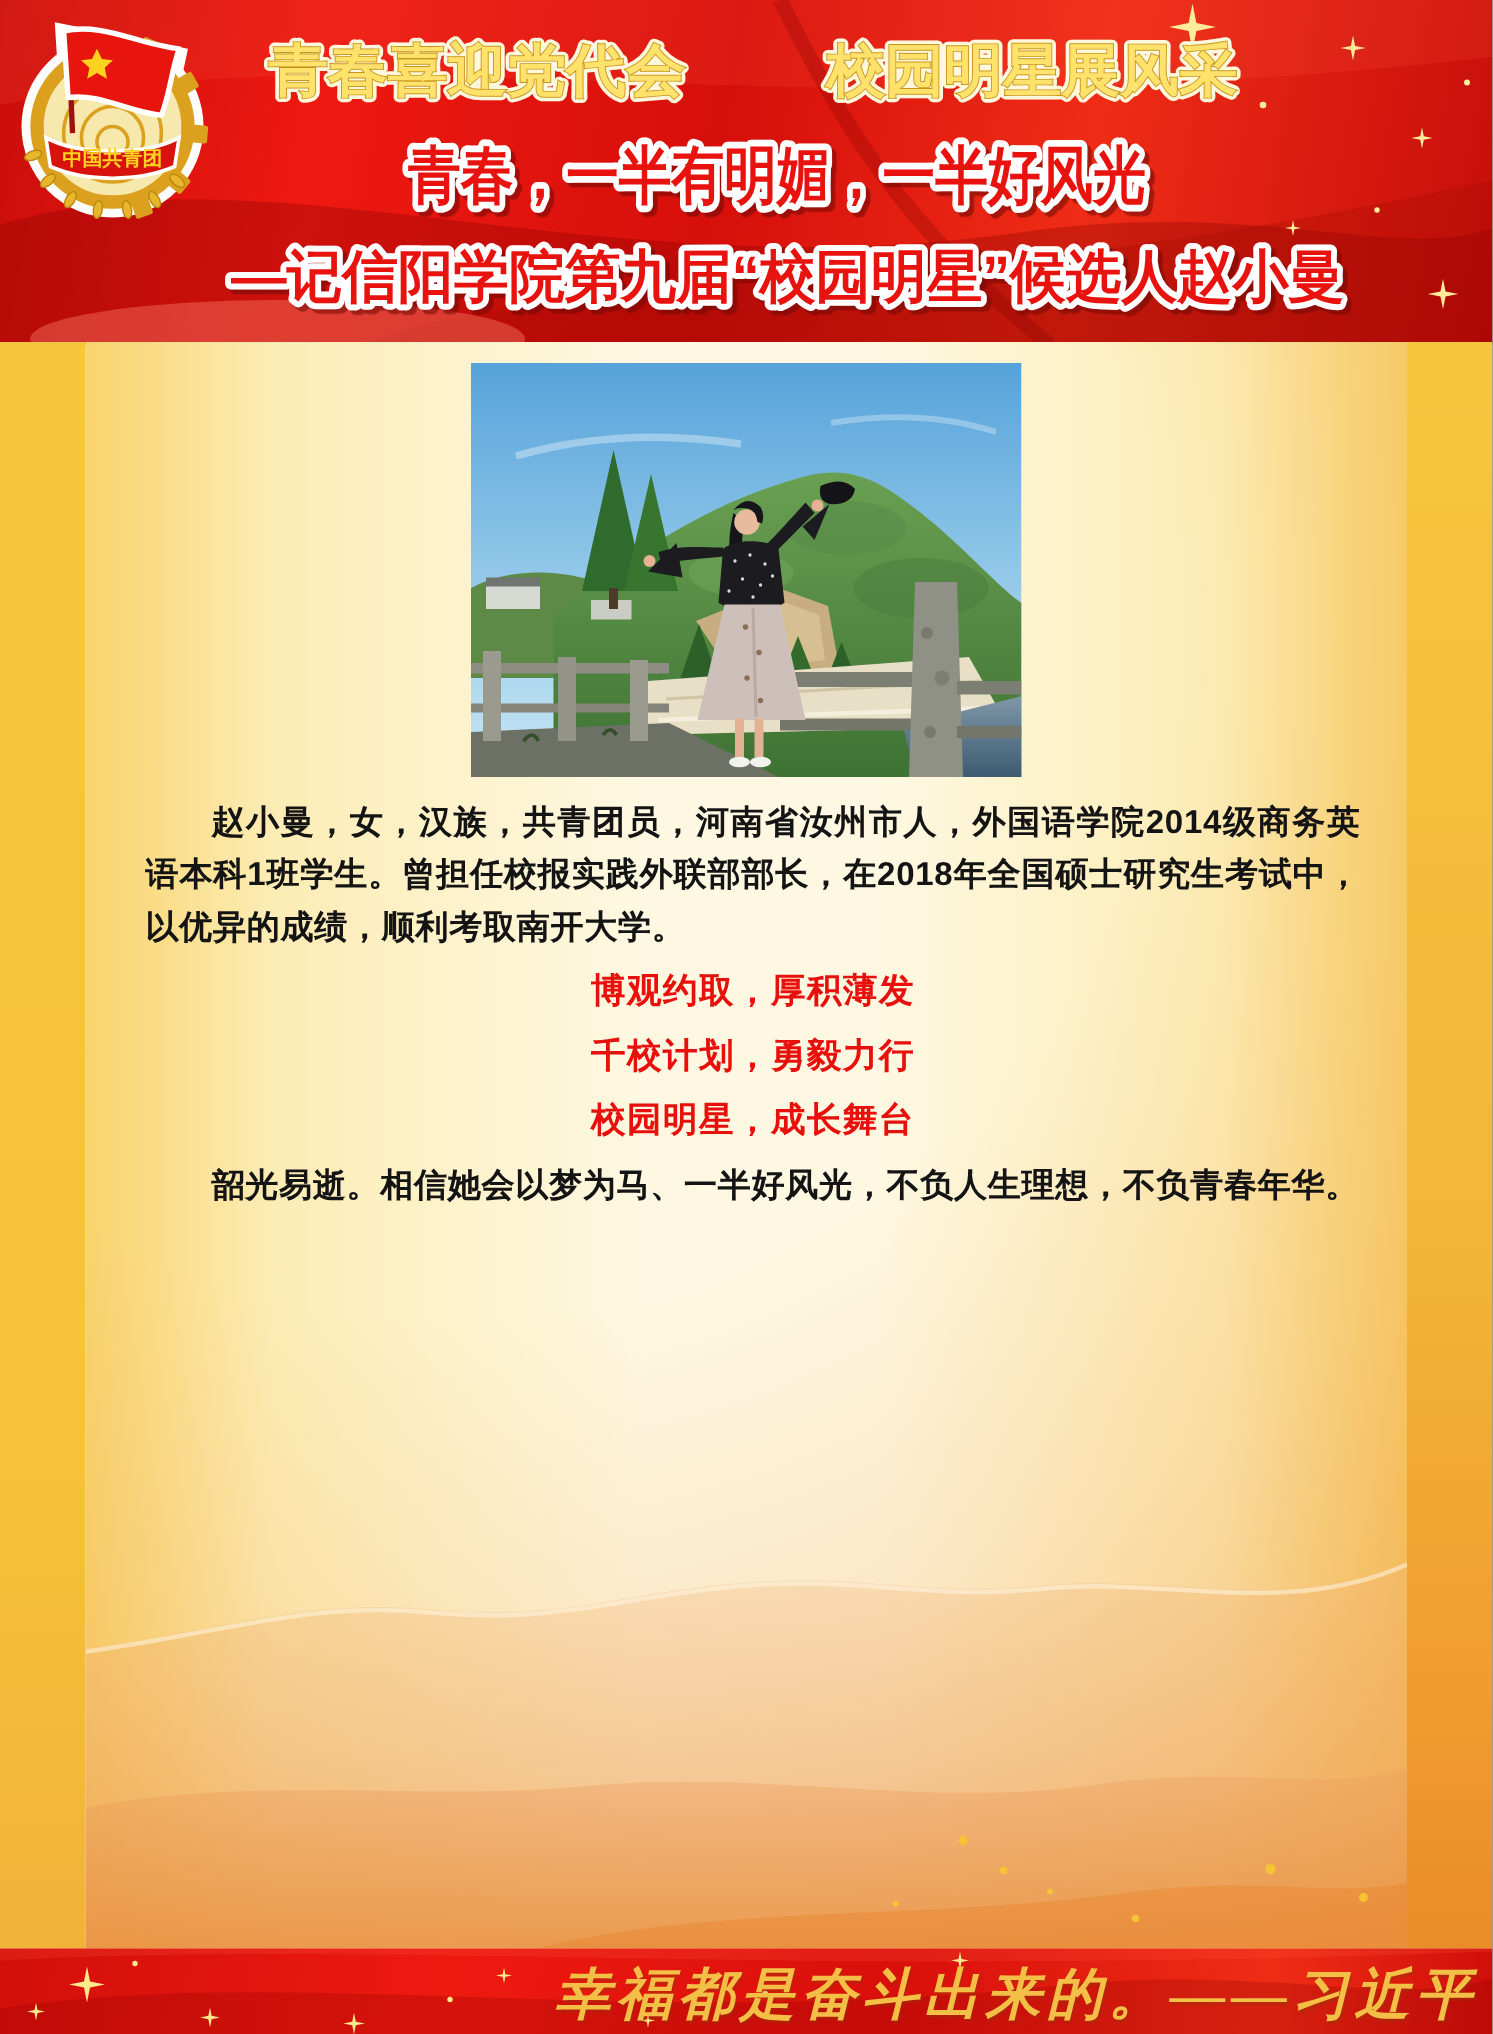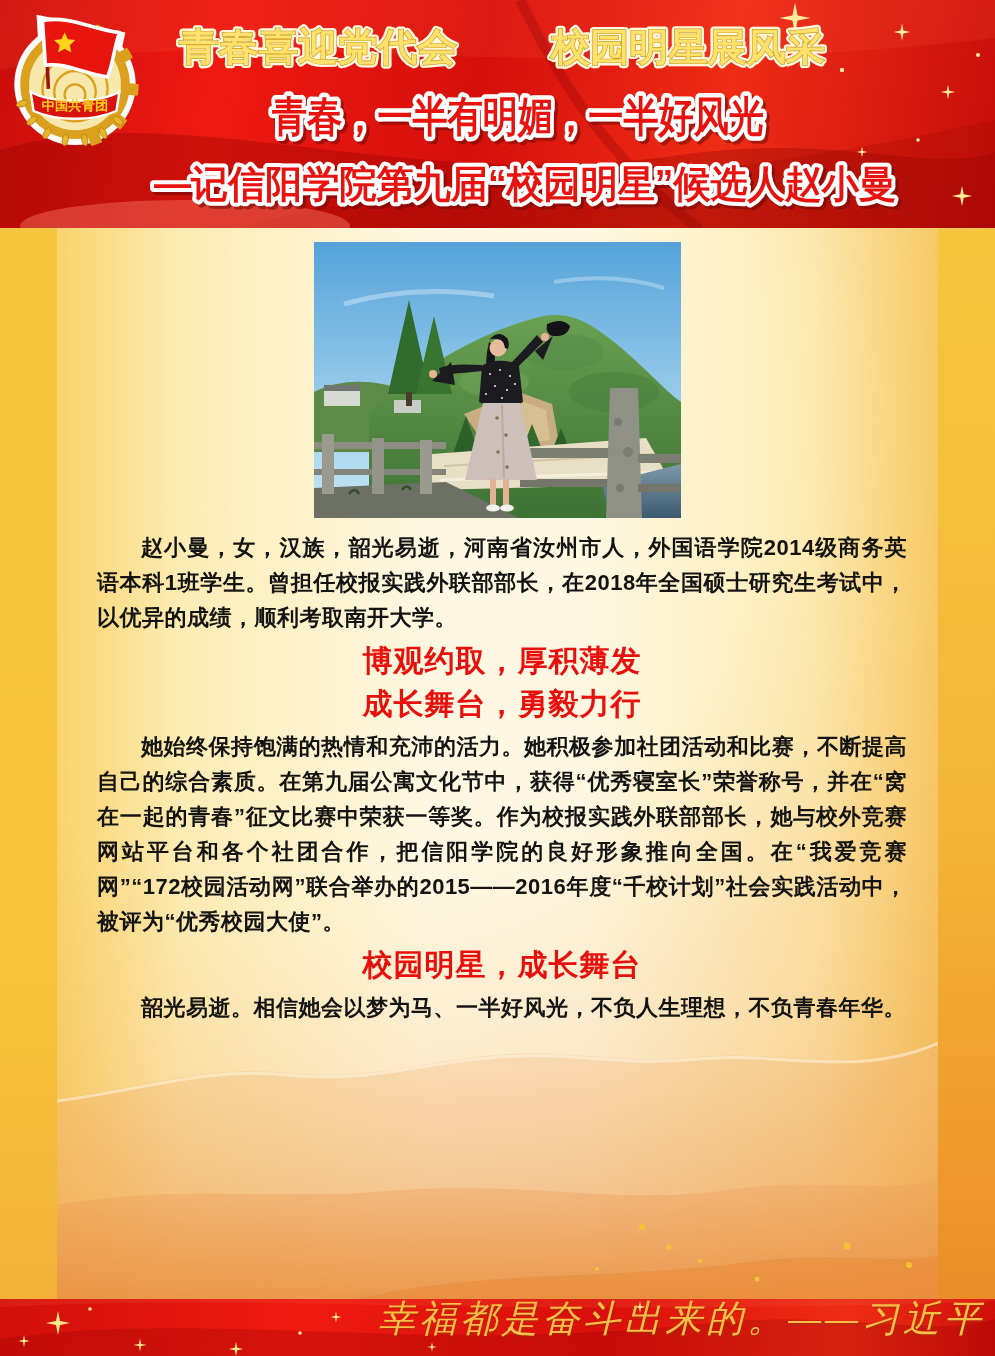--- a/index.html
+++ b/index.html
@@ -27,28 +27,28 @@
 
   
   .photo{position:absolute;left:314px;top:242px;width:367px;height:276px;margin:0;}
 
   
   .article{position:absolute;left:97px;top:530px;width:810px;
     font-size:22px;line-height:35px;font-weight:600;color:#141414;
     text-align:justify;letter-spacing:.5px;}
   .article p{margin:0;text-indent:2em;}
   .article h2{margin:8px 0;text-align:center;text-indent:0;
-    font-size:30px;line-height:35px;font-weight:800;color:#e8100c;letter-spacing:1px;font-family:Liberation Serif, serif;}
+    font-size:23px;line-height:35px;font-weight:800;color:#e8100c;letter-spacing:1px;font-family:Liberation Serif, serif;}
 
   
   .footer{position:absolute;left:0;top:1299px;width:995px;height:57px;
     background:linear-gradient(95deg,#d20f0b 0%,#ee1a10 30%,#d90f0b 60%,#ef2d15 85%,#cf0e0a 100%);}
   .footer svg{position:absolute;left:0;top:0;}
-  .footer-quote{position:absolute;right:10px;bottom:12px;
-    font-family:"Liberation Serif",serif;font-style:italic;font-weight:400;
+  .footer-quote{position:absolute;right:10px;bottom:1px;
+    font-family:"Liberation Serif",serif;font-style:italic;font-weight:700;
     font-size:37px;letter-spacing:4px;color:#f3bf47;
     text-shadow:1px 2px 0 rgba(140,60,5,.35);white-space:nowrap;}
 </style>
 </head>
 <body>
 
 <div class="page">
 
   <div class="header">
 
@@ -293,24 +293,23 @@
           <circle cx="193" cy="225" r="1.8" fill="#8a6f52"></circle>
         <rect x="176" y="237" width="6" height="26" fill="#e3b295"></rect>
         <rect x="189" y="237" width="6" height="26" fill="#e3b295"></rect>
         <ellipse cx="179" cy="266" rx="7" ry="3.5" fill="#f2f2ee"></ellipse>
         <ellipse cx="193" cy="266" rx="7" ry="3.5" fill="#f2f2ee"></ellipse>
       </g>
     </svg>
   </figure>
 
   <div class="article">
-    <p>赵小曼，女，汉族，韶光易逝，河南省汝州市人，外国语学院2014级商务英语本科1班学生。曾担任校报实践外联部部长，在2018年全国硕士研究生考试中，以优异的成绩，顺利考取南开大学。</p>
+    <p>赵小曼，女，汉族，共青团员，河南省汝州市人，外国语学院2014级商务英语本科1班学生。曾担任校报实践外联部部长，在2018年全国硕士研究生考试中，以优异的成绩，顺利考取南开大学。</p>
     <h2>博观约取，厚积薄发</h2>
-    <h2>成长舞台，勇毅力行</h2>
-    <p>她始终保持饱满的热情和充沛的活力。她积极参加社团活动和比赛，不断提高自己的综合素质。在第九届公寓文化节中，获得“优秀寝室长”荣誉称号，并在“窝在一起的青春”征文比赛中荣获一等奖。作为校报实践外联部部长，她与校外竞赛网站平台和各个社团合作，把信阳学院的良好形象推向全国。在“我爱竞赛网”“172校园活动网”联合举办的2015——2016年度“千校计划”社会实践活动中，被评为“优秀校园大使”。</p>
+    <h2>千校计划，勇毅力行</h2>
     <h2>校园明星，成长舞台</h2>
     <p>韶光易逝。相信她会以梦为马、一半好风光，不负人生理想，不负青春年华。</p>
   </div>
 
   <div class="footer">
     <svg width="995" height="57" aria-hidden="true">
       <path d="M0,40 C200,10 420,55 700,25 C840,10 930,40 995,20 L995,57 L0,57 Z" fill="rgba(140,0,0,.25)"></path>
       <path d="M0,8 C260,-6 520,20 995,2 L995,0 L0,0 Z" fill="rgba(255,90,60,.2)"></path>
       <g fill="#ffe98a">
         <g transform="translate(58,24) scale(1)">

